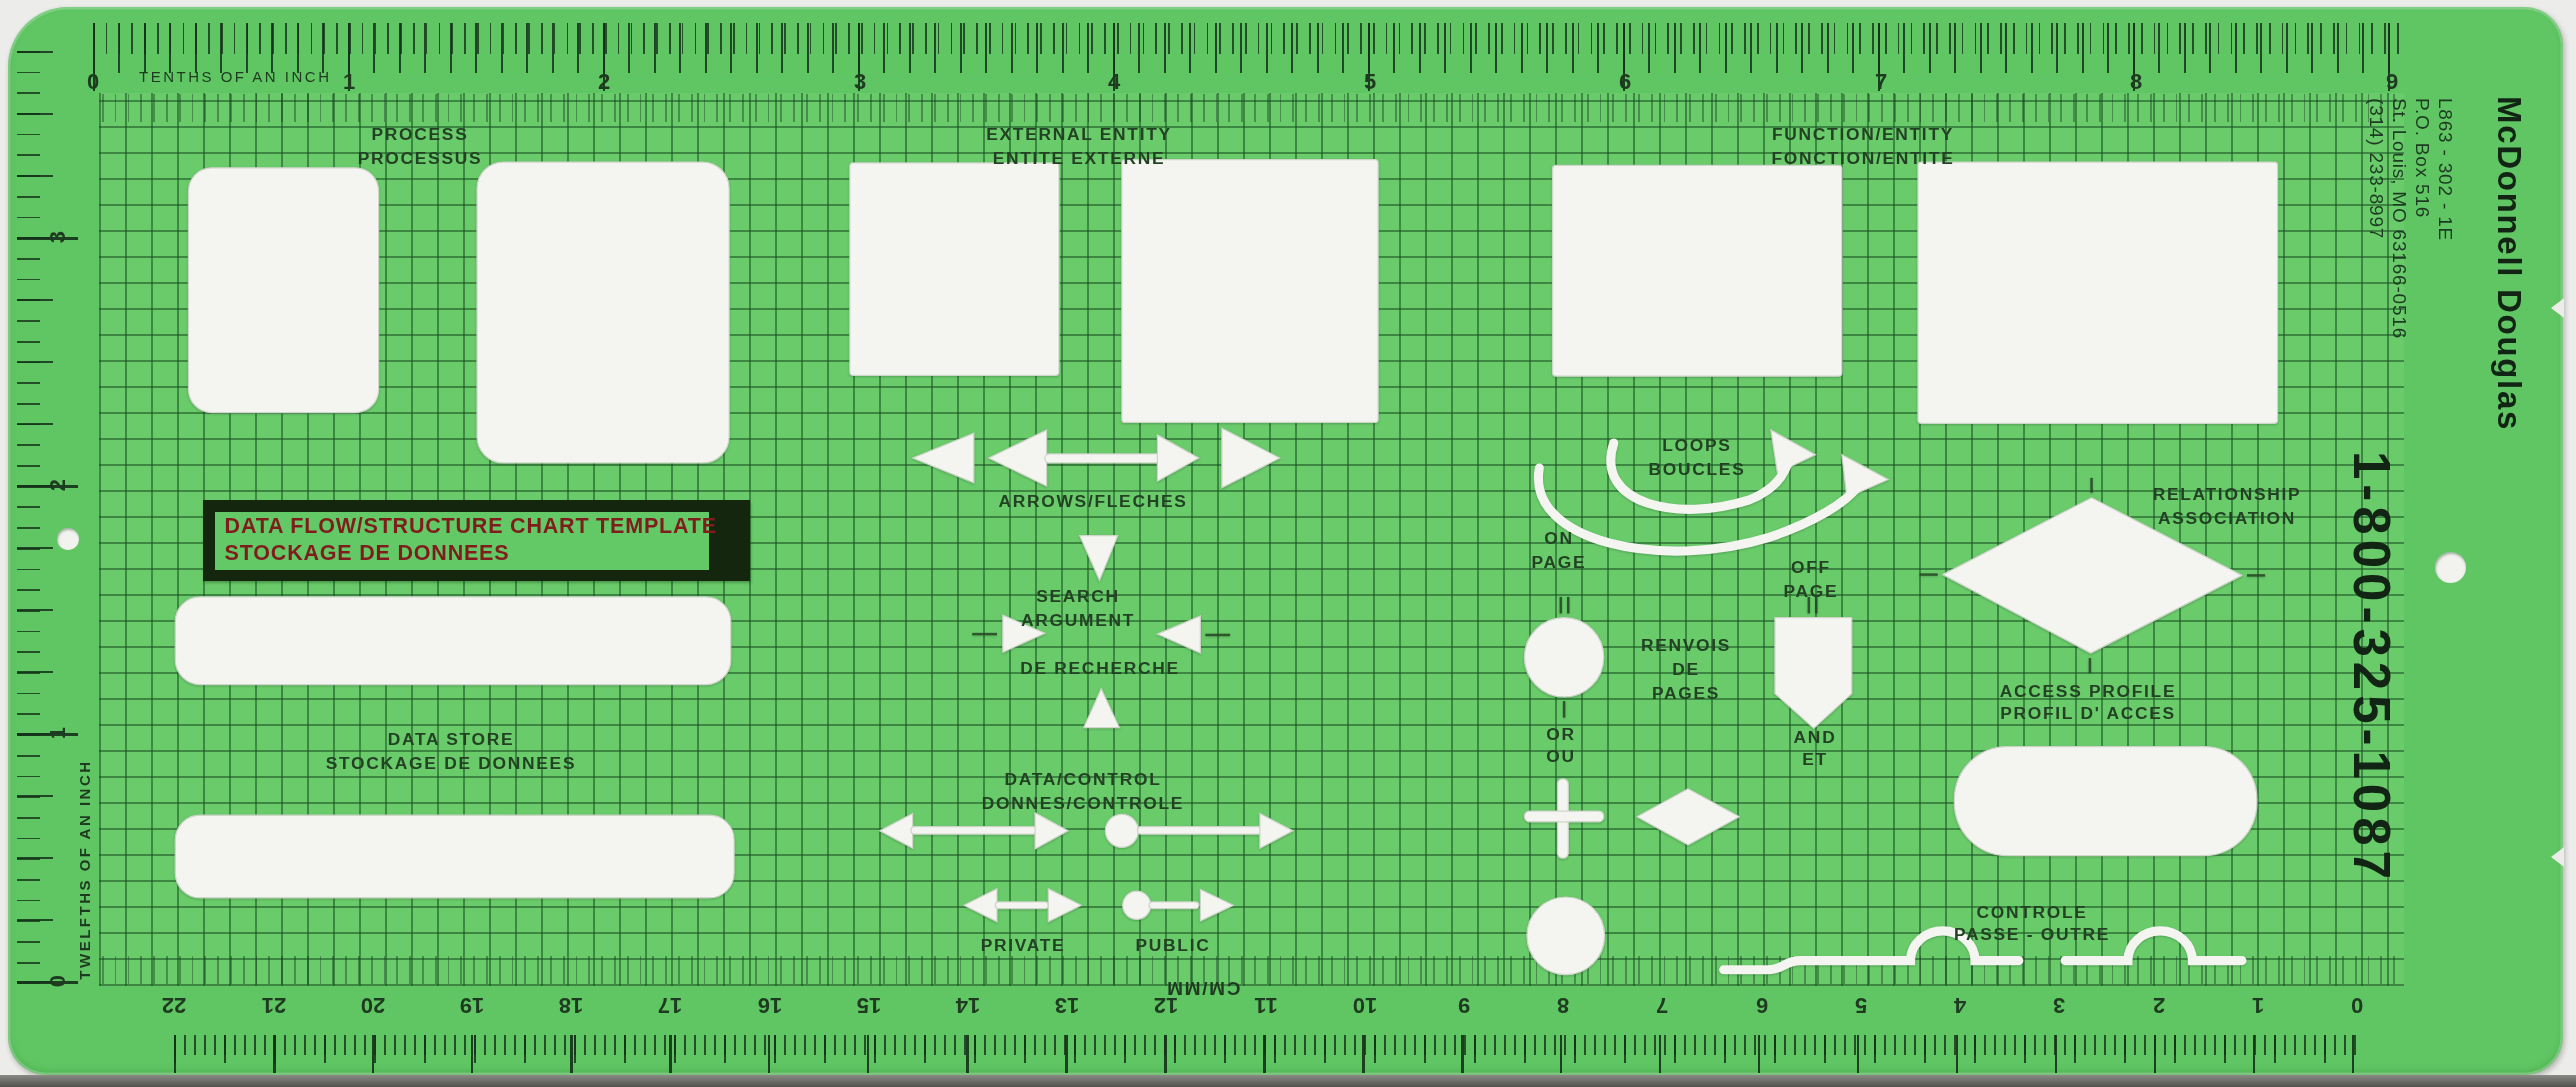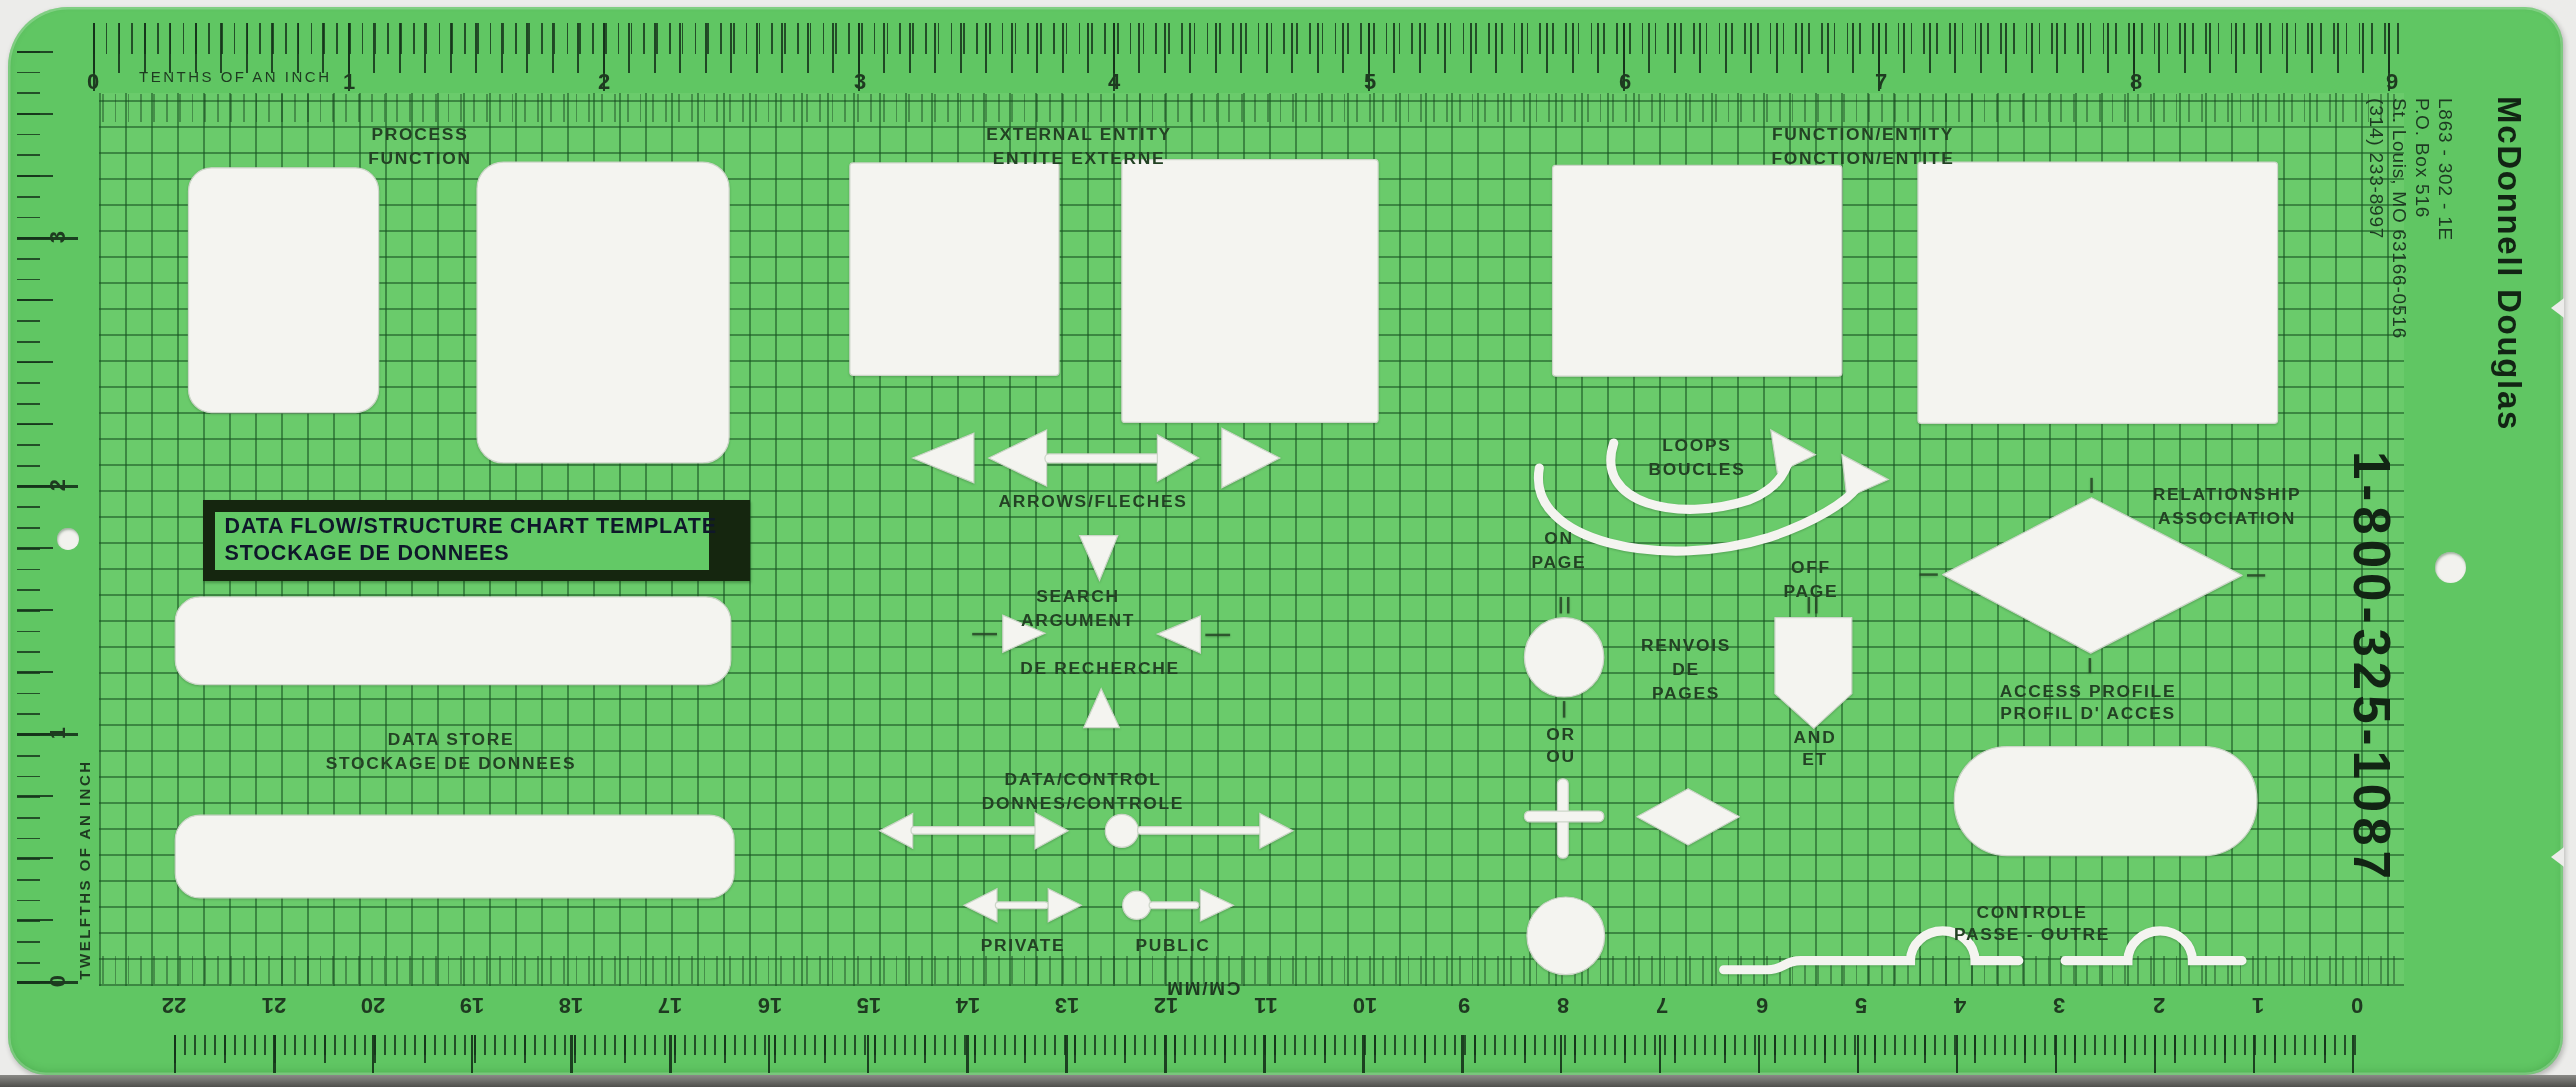--- a/index.html
+++ b/index.html
@@ -23,21 +23,21 @@
   .rnum.lrot{transform:translate(-50%,-50%) rotate(-90deg);}
   .caption{position:absolute;color:#1e3a20;font-weight:400;font-size:15px;letter-spacing:2.5px;
            white-space:nowrap;z-index:5;}
   .vcaption{position:absolute;width:248px;text-align:center;transform:rotate(-90deg);
             color:#1e3a20;font-weight:700;font-size:15px;letter-spacing:2.5px;z-index:5;}
   .plate{position:absolute;left:203px;top:500px;width:547px;height:81px;background:#15260f;
          z-index:4;box-shadow:0.8px 1.7px 2.5px rgba(0,40,0,.3);}
   .plate-inner{position:absolute;left:11.6px;top:11.6px;width:494px;height:58px;background:#63c966;
                padding:1.7px 0 0 10px;box-sizing:border-box;}
   .plate-inner div{font-weight:700;font-size:21.5px;letter-spacing:0.8px;line-height:27px;
-                   color:#0f172a;white-space:nowrap;}
+                   color:#7f1d1d;white-space:nowrap;}
   .shapes{position:absolute;left:0;top:0;z-index:3;pointer-events:none;
           filter:drop-shadow(0px 1.7px 0.8px rgba(20,60,25,.28));}
   .brand{position:absolute;transform-origin:0 0;transform:rotate(90deg);white-space:nowrap;
          color:#122414;z-index:5;}
   .brand.name{font-size:33px;font-weight:700;letter-spacing:1.7px;line-height:38px;}
   .brand.addr{font-size:19px;font-weight:400;line-height:23px;letter-spacing:0.8px;color:#1d3a22;}
   .brand.tollfree{font-size:51px;font-weight:700;letter-spacing:5px;line-height:61px;}
   .r180{transform:translateX(-50%) rotate(180deg);}
   .cmm{position:absolute;color:#1e3a20;font-weight:700;font-size:19px;letter-spacing:1.7px;z-index:5;}
   .hole{position:absolute;border-radius:50%;background:#f2f2ee;box-shadow:inset 0.8px 1.7px 2.5px rgba(30,70,35,.4);z-index:4;}
@@ -200,21 +200,21 @@
 
   <div class="plate">
     <div class="plate-inner">
       <div>DATA FLOW/STRUCTURE CHART TEMPLATE</div>
       <div>STOCKAGE DE DONNEES</div>
     </div>
   </div>
 
   <div class="lbl" style="left:420px;top:122px">
     <div>PROCESS</div>
-      <div>FUNCTION</div>
+      <div>PROCESSUS</div>
   </div>
   <div class="lbl" style="left:1079px;top:122px">
     <div>EXTERNAL ENTITY</div>
       <div>ENTITE EXTERNE</div>
   </div>
   <div class="lbl" style="left:1863px;top:122px">
     <div>FUNCTION/ENTITY</div>
       <div>FONCTION/ENTITE</div>
   </div>
   <div class="lbl" style="left:1093px;top:489px">

